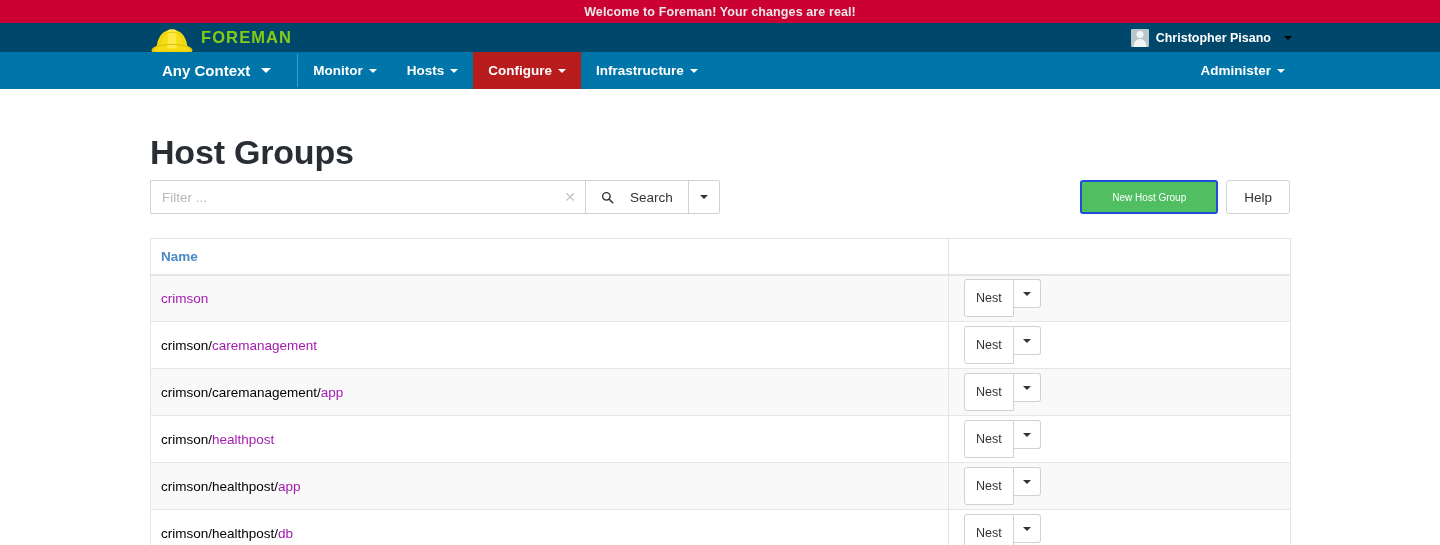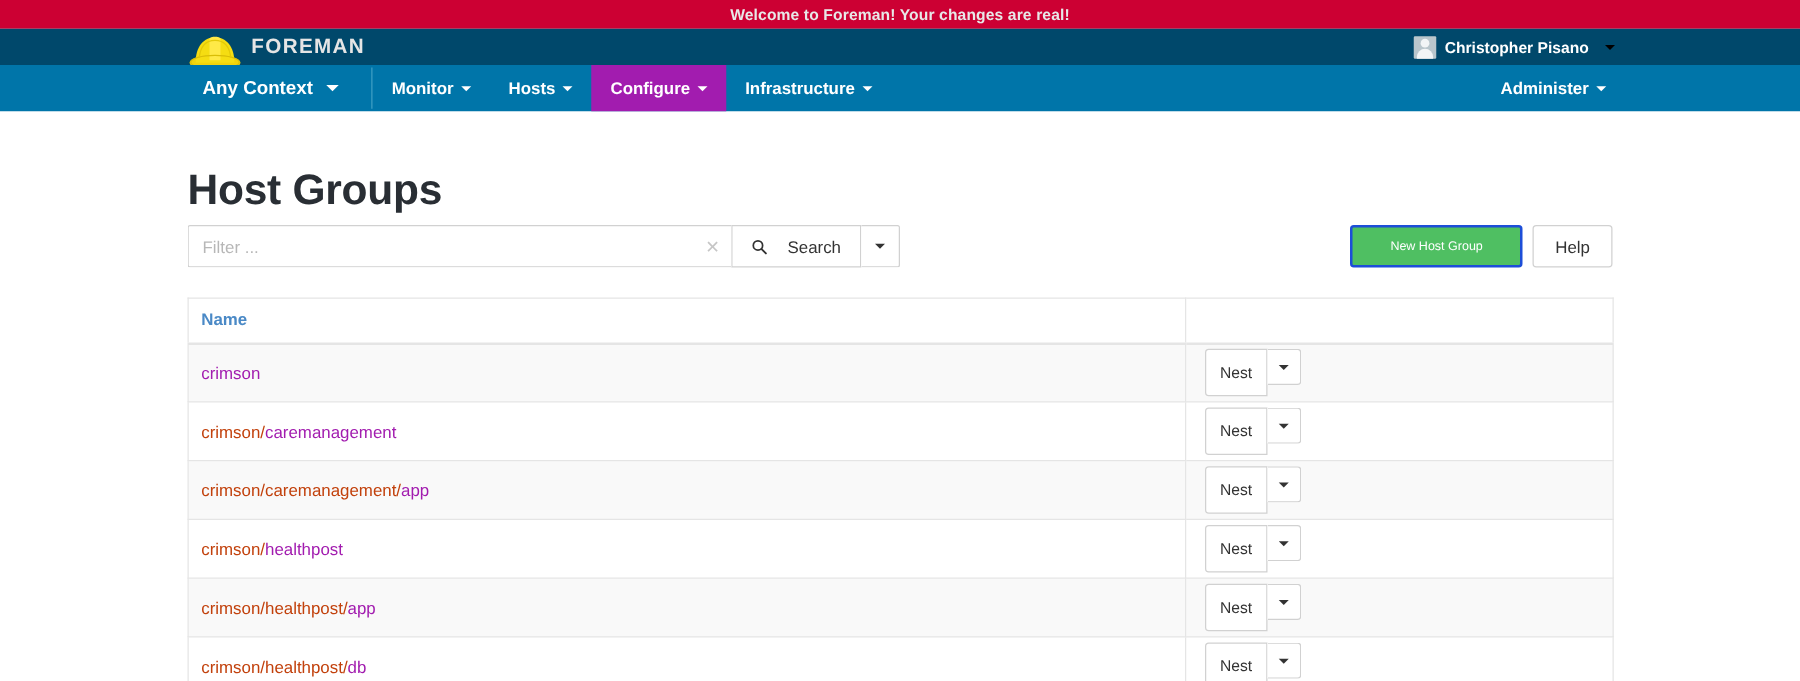--- a/index.html
+++ b/index.html
@@ -37,21 +37,21 @@
     position: absolute;
     left: 150px;
     top: 0;
     height: 29px;
     display: flex;
     align-items: center;
     gap: 7px;
   }
   .hardhat { width: 44px; height: 33px; display: block; margin-top: 8px; }
   .brand-name {
-    color: #e5e5e5;
+    color: #84cc16;
     font-size: 16.5px;
     font-weight: bold;
     letter-spacing: 1.1px;
   }
   .masthead .user-area {
     position: absolute;
     right: 148px;
     top: 0;
     height: 29px;
     display: flex;
@@ -100,21 +100,21 @@
     display: flex; align-items: center;
     padding: 0 15px;
     color: #ffffff;
     font-size: 13.5px;
     font-weight: bold;
     white-space: nowrap;
     cursor: pointer;
     text-decoration: none;
   }
   .nav-item.context { font-size: 15px; padding-left: 22px; padding-right: 26px; }
-  .nav-item.active { background: #a21caf; }
+  .nav-item.active { background: #b91c1c; }
   .nav-sep {
     width: 1px;
     background: #3e9ec4;
     margin: 2px 0;
     align-self: stretch;
   }
   .caret {
     display: inline-block;
     width: 0; height: 0;
     margin-left: 6px;
@@ -251,21 +251,21 @@
   table.hg td {
     height: 47px;
     padding: 0 0 0 10px;
     font-size: 13.5px;
     color: #5a5a5a;
   }
   table.hg tbody tr:nth-child(odd) td { background: #f9f9f9; }
   table.hg tbody tr:nth-child(even) td { background: #ffffff; }
   .col-name { width: 798px; }
   .col-actions { width: 342px; }
-  .name-prefix { color: #c2410c; }
+  .name-prefix { color: #000000; }
   .name-link { color: #a21caf; text-decoration: none; cursor: pointer; }
 
   .btn-group {
     display: inline-flex;
     margin-left: 5px;
   }
   .btn-nest {
     height: 29px;
     min-width: 48px;
     border: 1px solid #d1d1d1;

